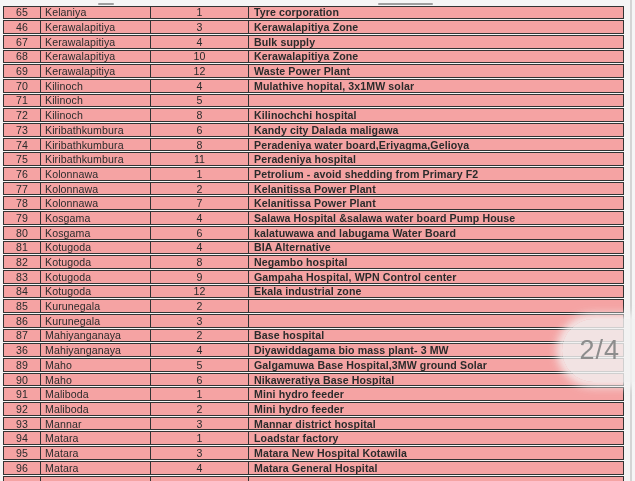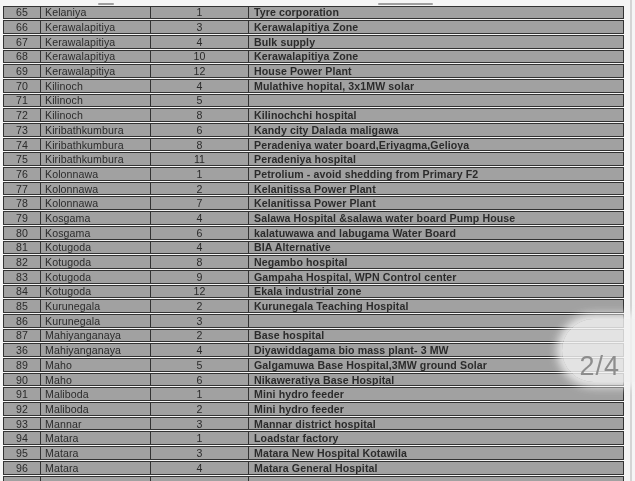--- a/index.html
+++ b/index.html
@@ -25,21 +25,21 @@
   
   .top-sliver{height:2px;margin-bottom:1px;position:relative;}
   .top-sliver .smudge{position:absolute;top:0;height:2px;background:rgba(70,70,70,.5);border-radius:1px;}
   .top-sliver .s1{left:95px;width:16px;}
   .top-sliver .s2{left:375px;width:55px;}
 
   .row{
     display:flex;align-items:center;box-sizing:border-box;
     height:13.7px;margin-bottom:1px;
     border:1.6px solid #2e2e2e;
-    background:#a3a3a3;
+    background:#fca5a5;
     font-size:10.6px;color:#262626;letter-spacing:.1px;text-align:right;
   }
   .cell{
     height:100%;display:flex;align-items:center;box-sizing:border-box;
     overflow:hidden;white-space:nowrap;
   }
   .c0{width:37px;justify-content:center;border-right:1.5px solid #2e2e2e;}
   .c1{width:110px;padding-left:4px;border-right:1.5px solid #2e2e2e;}
   .c2{width:98px;justify-content:center;border-right:1.5px solid #2e2e2e;}
   .c3{flex:1;padding-left:5px;font-weight:bold;}
@@ -52,21 +52,21 @@
   .row.partial .c0 .smudge{width:13px;}
   .row.partial .c1 .smudge{width:38px;}
   .row.partial .c2 .smudge{width:9px;}
   .row.partial .c3 .smudge{width:120px;}
 
   .page-badge{
     position:absolute;right:0;top:319px;width:73px;height:63px;
     background:rgba(241,241,241,0.82);
     border-radius:36px 0 0 36px;
     box-shadow:0 0 10px 5px rgba(243,243,243,0.9);
-    display:flex;align-items:flex-end;justify-content:flex-end;
+    display:flex;align-items:center;justify-content:flex-end;
     padding-right:15px;box-sizing:border-box;
   }
   .page-badge span{
     font-size:27px;color:#8d8d8d;letter-spacing:1px;
   }
 </style>
 </head>
 <body>
 
 <div class="photo">
@@ -78,42 +78,42 @@
     </div>
 
     <div>
         <div class="row">
           <div class="cell c0">65</div>
           <div class="cell c1">Kelaniya</div>
           <div class="cell c2">1</div>
           <div class="cell c3">Tyre corporation</div>
         </div>
         <div class="row">
-          <div class="cell c0">66</div>
+          <div class="cell c0">46</div>
           <div class="cell c1">Kerawalapitiya</div>
           <div class="cell c2">3</div>
           <div class="cell c3">Kerawalapitiya Zone</div>
         </div>
         <div class="row">
           <div class="cell c0">67</div>
           <div class="cell c1">Kerawalapitiya</div>
           <div class="cell c2">4</div>
           <div class="cell c3">Bulk supply</div>
         </div>
         <div class="row">
           <div class="cell c0">68</div>
           <div class="cell c1">Kerawalapitiya</div>
           <div class="cell c2">10</div>
           <div class="cell c3">Kerawalapitiya Zone</div>
         </div>
         <div class="row">
           <div class="cell c0">69</div>
           <div class="cell c1">Kerawalapitiya</div>
           <div class="cell c2">12</div>
-          <div class="cell c3">House Power Plant</div>
+          <div class="cell c3">Waste Power Plant</div>
         </div>
         <div class="row">
           <div class="cell c0">70</div>
           <div class="cell c1">Kilinoch</div>
           <div class="cell c2">4</div>
           <div class="cell c3">Mulathive hopital, 3x1MW solar</div>
         </div>
         <div class="row">
           <div class="cell c0">71</div>
           <div class="cell c1">Kilinoch</div>
@@ -194,21 +194,20 @@
         <div class="row">
           <div class="cell c0">84</div>
           <div class="cell c1">Kotugoda</div>
           <div class="cell c2">12</div>
           <div class="cell c3">Ekala industrial zone</div>
         </div>
         <div class="row">
           <div class="cell c0">85</div>
           <div class="cell c1">Kurunegala</div>
           <div class="cell c2">2</div>
-          <div class="cell c3">Kurunegala Teaching Hospital</div>
         </div>
         <div class="row">
           <div class="cell c0">86</div>
           <div class="cell c1">Kurunegala</div>
           <div class="cell c2">3</div>
         </div>
         <div class="row">
           <div class="cell c0">87</div>
           <div class="cell c1">Mahiyanganaya</div>
           <div class="cell c2">2</div>

